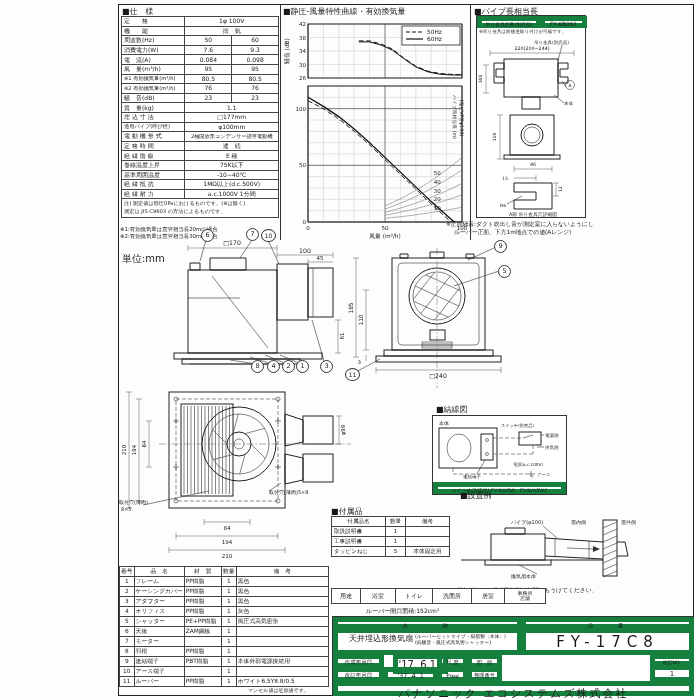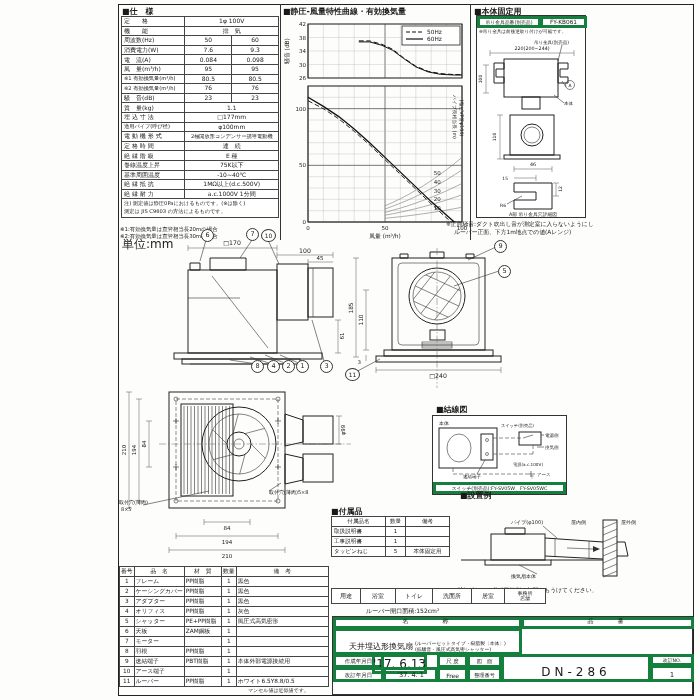--- a/index.html
+++ b/index.html
@@ -1,41 +1,41 @@
 <!DOCTYPE html>
 <html><head>
 <meta charset="utf-8">
 <style>
   html,body{margin:0;padding:0}
   body{width:700px;height:700px;background:#fdfdfb;font-family:"DejaVu Sans",sans-serif;color:#1a1a1a;position:relative;overflow:hidden}
   .abs{position:absolute}
   .frame{left:118px;top:4px;width:574px;height:690px;border:1.5px solid #222}
   .vdiv{position:absolute;width:0;border-left:1px solid #333}
-  .sec-title{font-size:8px;font-weight:bold;white-space:nowrap}
+  .sec-title{font-size:8px;font-weight:normal;white-space:nowrap}
   table{border-collapse:collapse;background:#fff}
   .spec td{border:1px solid #444;font-size:6px;padding:0 2px;height:8.6px;line-height:1;white-space:nowrap}
   .spec td.val{text-align:center}
   .spec td.sm{font-size:5.2px}
   .spec td.note{font-size:5.2px;height:auto;padding:1px 2px;line-height:1.5}
   .parts td{border:1px solid #444;font-size:5.8px;padding:0 1px;height:9px;line-height:1;text-align:center;white-space:nowrap}
   .parts td.l{text-align:left}
   .acc td{border:1px solid #444;font-size:5.6px;padding:0 2px;height:9px;line-height:1;text-align:center;white-space:nowrap}
   .use td{border:1px solid #444;font-size:6px;padding:0 2px;height:14px;line-height:1.05;text-align:center;white-space:nowrap}
   .note6{font-size:5.8px;white-space:nowrap}
   .note55{font-size:5.4px;white-space:nowrap}
   .circ{position:absolute;width:11px;height:11px;border:1px solid #333;border-radius:50%;font-size:6.5px;line-height:11px;text-align:center;background:#fff;z-index:5}
   svg{overflow:visible}
   svg text{fill:#1a1a1a}
   .out{stroke:#222;stroke-width:1;fill:none}
   .thin{stroke:#333;stroke-width:.6;fill:none}
   .dim{stroke:#555;stroke-width:.5;fill:none}
   .dash{stroke:#444;stroke-width:.6;fill:none;stroke-dasharray:4 2}
   .cl{stroke:#666;stroke-width:.5;fill:none;stroke-dasharray:7 2 1.5 2}
   .tb{position:absolute;border:1px solid #333;box-sizing:border-box;background:#fff}
-  .tb .cell{position:absolute;border:3px solid #15803d;box-sizing:border-box;display:flex;align-items:flex-end;justify-content:center;white-space:nowrap}
+  .tb .cell{position:absolute;border:5px solid #15803d;box-sizing:border-box;display:flex;align-items:flex-start;justify-content:center;white-space:nowrap}
 </style>
 </head>
 <body>
 
 <div class="abs frame"></div>
 <div class="vdiv" style="left:280px;top:4px;height:236px"></div>
 <div class="vdiv" style="left:470px;top:4px;height:236px"></div>
 
 <div class="abs sec-title" style="left:122px;top:6px">■仕　様</div>
 <table class="spec abs" style="left:121px;top:16px;width:158px">
@@ -128,21 +128,21 @@
         <td>絶 縁 耐 力</td>
         <td class="val" colspan="2">a.c.1000V 1分間</td>
       </tr>
   <tr>
         <td class="note" colspan="3"><span>注) 測定値は静圧0Paにおけるものです。(※は除く)</span><br><span>測定は JIS C9603 の方法によるものです。</span></td>
       </tr>
 </tbody>
   </table>
 <div class="abs note55" style="left:120px;top:226px">※1:有効換気量は直管相当長20mの場合</div>
 <div class="abs note55" style="left:120px;top:233px">※2:有効換気量は直管相当長30mの場合</div>
-<div class="abs" style="left:122px;top:236px;font-size:12px">単位:mm</div>
+<div class="abs" style="left:122px;top:252px;font-size:10px">単位:mm</div>
 
 <div class="abs sec-title" style="left:283px;top:6px">■静圧-風量特性曲線・有効換気量</div>
 <svg id="chartsvg" class="abs" style="left:282px;top:16px" width="188" height="226" viewBox="0 0 188 226">
     <line x1="26" y1="8" x2="26" y2="62" stroke="#555" stroke-width="0.8"></line>
     <line x1="41.4" y1="8" x2="41.4" y2="62" stroke="#b5b5b5" stroke-width="0.35"></line>
     <line x1="56.8" y1="8" x2="56.8" y2="62" stroke="#b5b5b5" stroke-width="0.35"></line>
     <line x1="72.2" y1="8" x2="72.2" y2="62" stroke="#b5b5b5" stroke-width="0.35"></line>
     <line x1="87.6" y1="8" x2="87.6" y2="62" stroke="#b5b5b5" stroke-width="0.35"></line>
     <line x1="103" y1="8" x2="103" y2="62" stroke="#555" stroke-width="0.8"></line>
     <line x1="118.4" y1="8" x2="118.4" y2="62" stroke="#b5b5b5" stroke-width="0.35"></line>
@@ -212,21 +212,21 @@
     <polyline points="26.0,84.7 41.4,92.7 56.8,102.9 72.2,115.3 87.6,128.9 103.0,143.7 118.4,158.4 133.8,173.1 149.2,187.9 161.5,199.2 169.2,206.0" fill="none" stroke="#111" stroke-width="0.9" stroke-dasharray="5,2.5"></polyline>
     <polyline points="26.0,81.3 41.4,90.4 56.8,100.6 72.2,113.1 87.6,126.7 103.0,141.4 118.4,156.1 133.8,170.9 149.2,185.6 164.6,199.2 172.3,206.0" fill="none" stroke="#111" stroke-width="1.3" stroke-dasharray="none"></polyline>
     <text x="26" y="214" text-anchor="middle" font-size="5.5">0</text>
     <text x="103" y="214" text-anchor="middle" font-size="5.5">50</text>
     <text x="180" y="214" text-anchor="middle" font-size="5.5">100</text>
     <text x="103" y="222" text-anchor="middle" font-size="5.8">風量 (m³/h)</text>
   </svg>
 <div class="abs note6" style="left:446px;top:220px">※正面騒音:ダクト吹出し音が測定室に入らないようにし</div>
 <div class="abs note6" style="left:454px;top:228px">ルーバー正面、下方1m地点での値(Aレンジ)</div>
 
-<div class="abs sec-title" style="left:474px;top:6px">■本体固定用</div>
+<div class="abs sec-title" style="left:474px;top:6px">■パイプ長相当長</div>
 <div class="tb" style="left:476px;top:15px;width:110px;height:203px">
   <div class="cell" style="left:0;top:0;width:64px;height:12px;font-size:4.8px">吊り金具品番(別売品)</div>
   <div class="cell" style="left:63px;top:0;width:47px;height:12px;font-size:5.8px">FY-KB061</div>
   <div class="abs" style="left:2px;top:13px;font-size:4.6px;white-space:nowrap">※吊り金具は前後逆取り付けが可能です。</div>
   <svg class="abs" style="left:1px;top:21px" width="107" height="180" viewBox="0 0 107 180">
     <text x="56" y="7" font-size="4.5" text-anchor="start">吊り金具(別売品)</text>
     <line class="thin" x1="84" y1="8" x2="80" y2="24"></line>
     <line class="dim" x1="12" y1="16" x2="96" y2="16"></line>
       <line class="dim" x1="12" y1="13" x2="12" y2="19"></line>
       <line class="dim" x1="96" y1="13" x2="96" y2="19"></line>
@@ -649,24 +649,25 @@
 <div class="tb" style="left:332px;top:616px;width:361px;height:79px;border-width:1px">
   <div class="cell" style="left:0;top:0;width:189px;height:12px;font-size:6px;letter-spacing:4px">名　　　称</div>
   <div class="cell" style="left:188px;top:0;width:173px;height:12px;font-size:6px;letter-spacing:4px">品　　番</div>
   <div class="cell" style="left:0;top:11px;width:189px;height:27px">
     <span style="font-size:8px;margin-right:2px">天井埋込形換気扇</span>
     <span style="display:inline-block;text-align:left">
       <span style="display:block;font-size:4.8px">(ルーバーセットタイプ・樹脂製〔本体〕)</span>
       <span style="display:block;font-size:4.8px">(低騒音・風圧式高気密シャッター)</span>
     </span>
   </div>
+  <div class="cell" style="left:188px;top:11px;width:173px;height:27px;font-size:15px;letter-spacing:6px">FY-17C8</div>
   <div class="cell" style="left:0;top:37px;width:51px;height:14px;font-size:5.5px">作成年月日</div>
-  <div class="cell" style="left:39px;top:37px;width:55px;height:20px;font-size:12px">'17. 6.13</div>
+  <div class="cell" style="left:60px;top:37px;width:55px;height:20px;font-size:10px">'17. 6.13</div>
   <div class="cell" style="left:0;top:50px;width:51px;height:15px;font-size:5.5px">改訂年月日</div>
   <div class="cell" style="left:50px;top:50px;width:55px;height:15px;font-size:6.5px">'37. 4. 1</div>
   <div class="cell" style="left:104px;top:37px;width:31px;height:14px;font-size:5.5px">尺 度</div>
   <div class="cell" style="left:104px;top:50px;width:31px;height:15px;font-size:6px">Free</div>
   <div class="cell" style="left:134px;top:37px;width:35px;height:14px;font-size:5.2px">図　面</div>
   <div class="cell" style="left:134px;top:50px;width:35px;height:15px;font-size:5.2px">整理番号</div>
-  <div class="cell" style="left:168px;top:37px;width:150px;height:28px;font-size:12px;letter-spacing:4px">DN-286</div>
   <div class="cell" style="left:317px;top:37px;width:44px;height:12px;font-size:4.8px">改訂NO.</div>
   <div class="cell" style="left:317px;top:48px;width:44px;height:17px;font-size:7px">1</div>
+  <div class="cell" style="left:0;top:64px;width:361px;height:15px;font-size:11px;letter-spacing:2px">パナソニック エコシステムズ株式会社</div>
 </div>
 
 </body></html>

